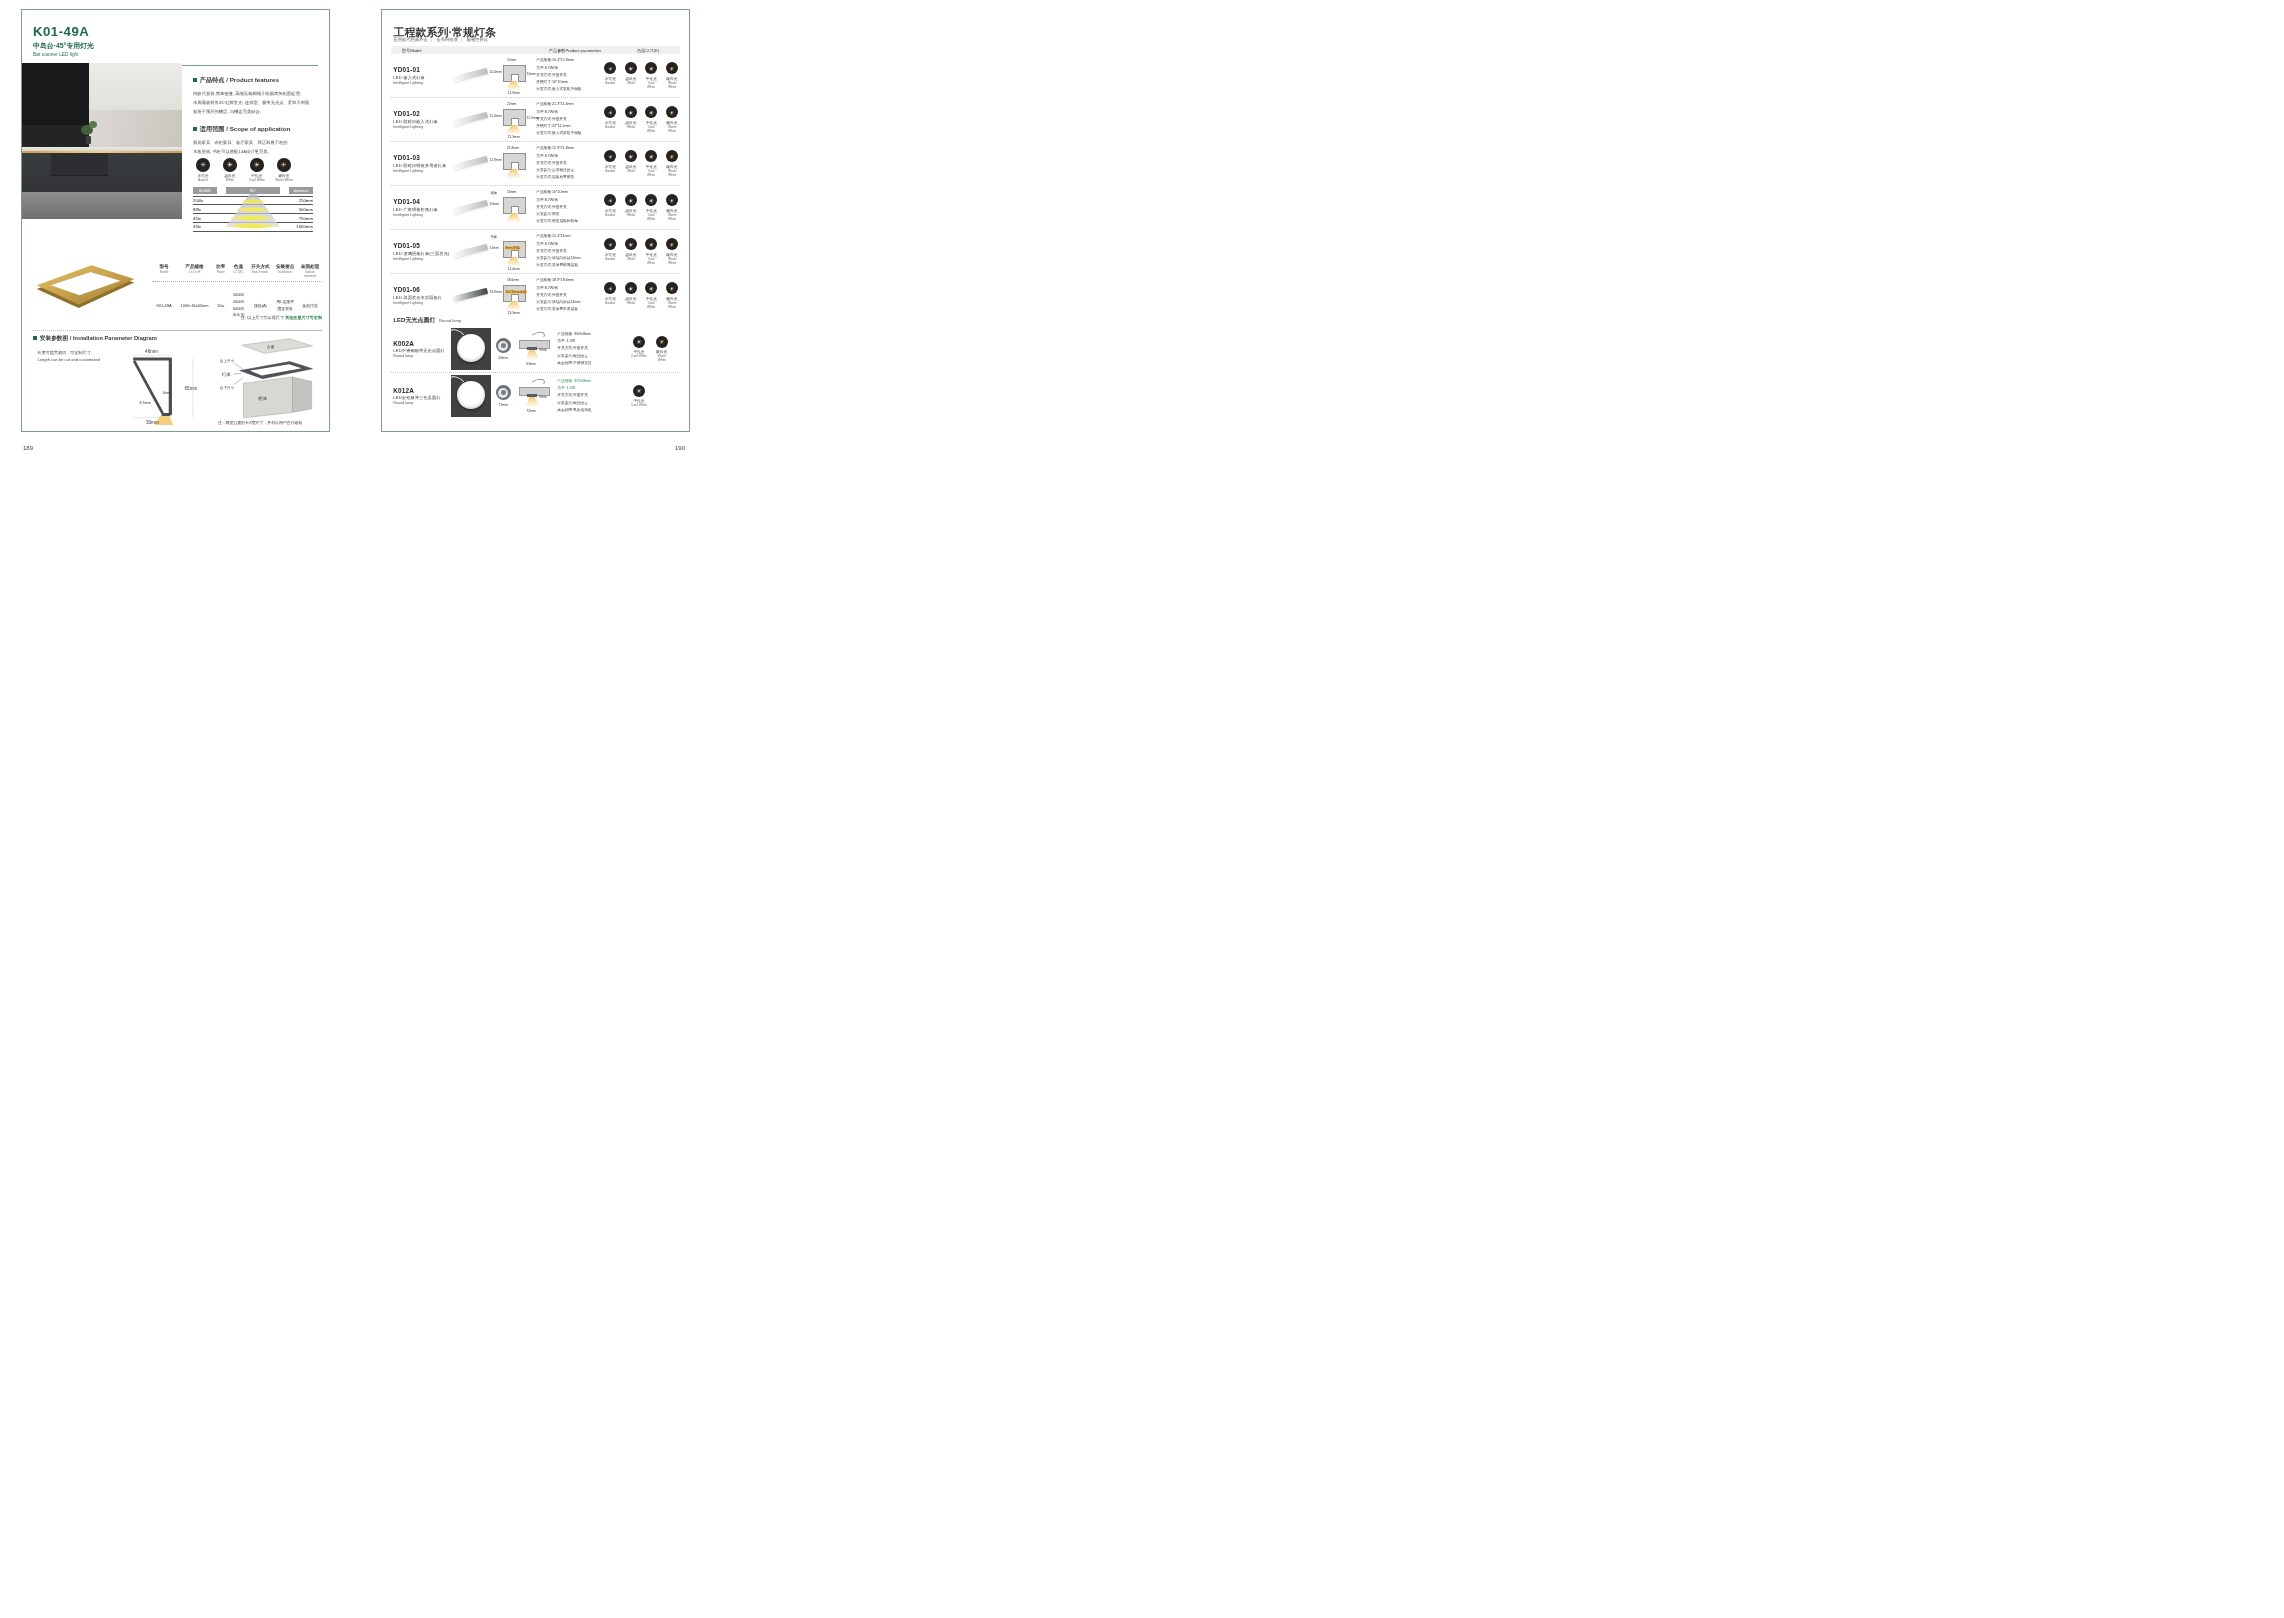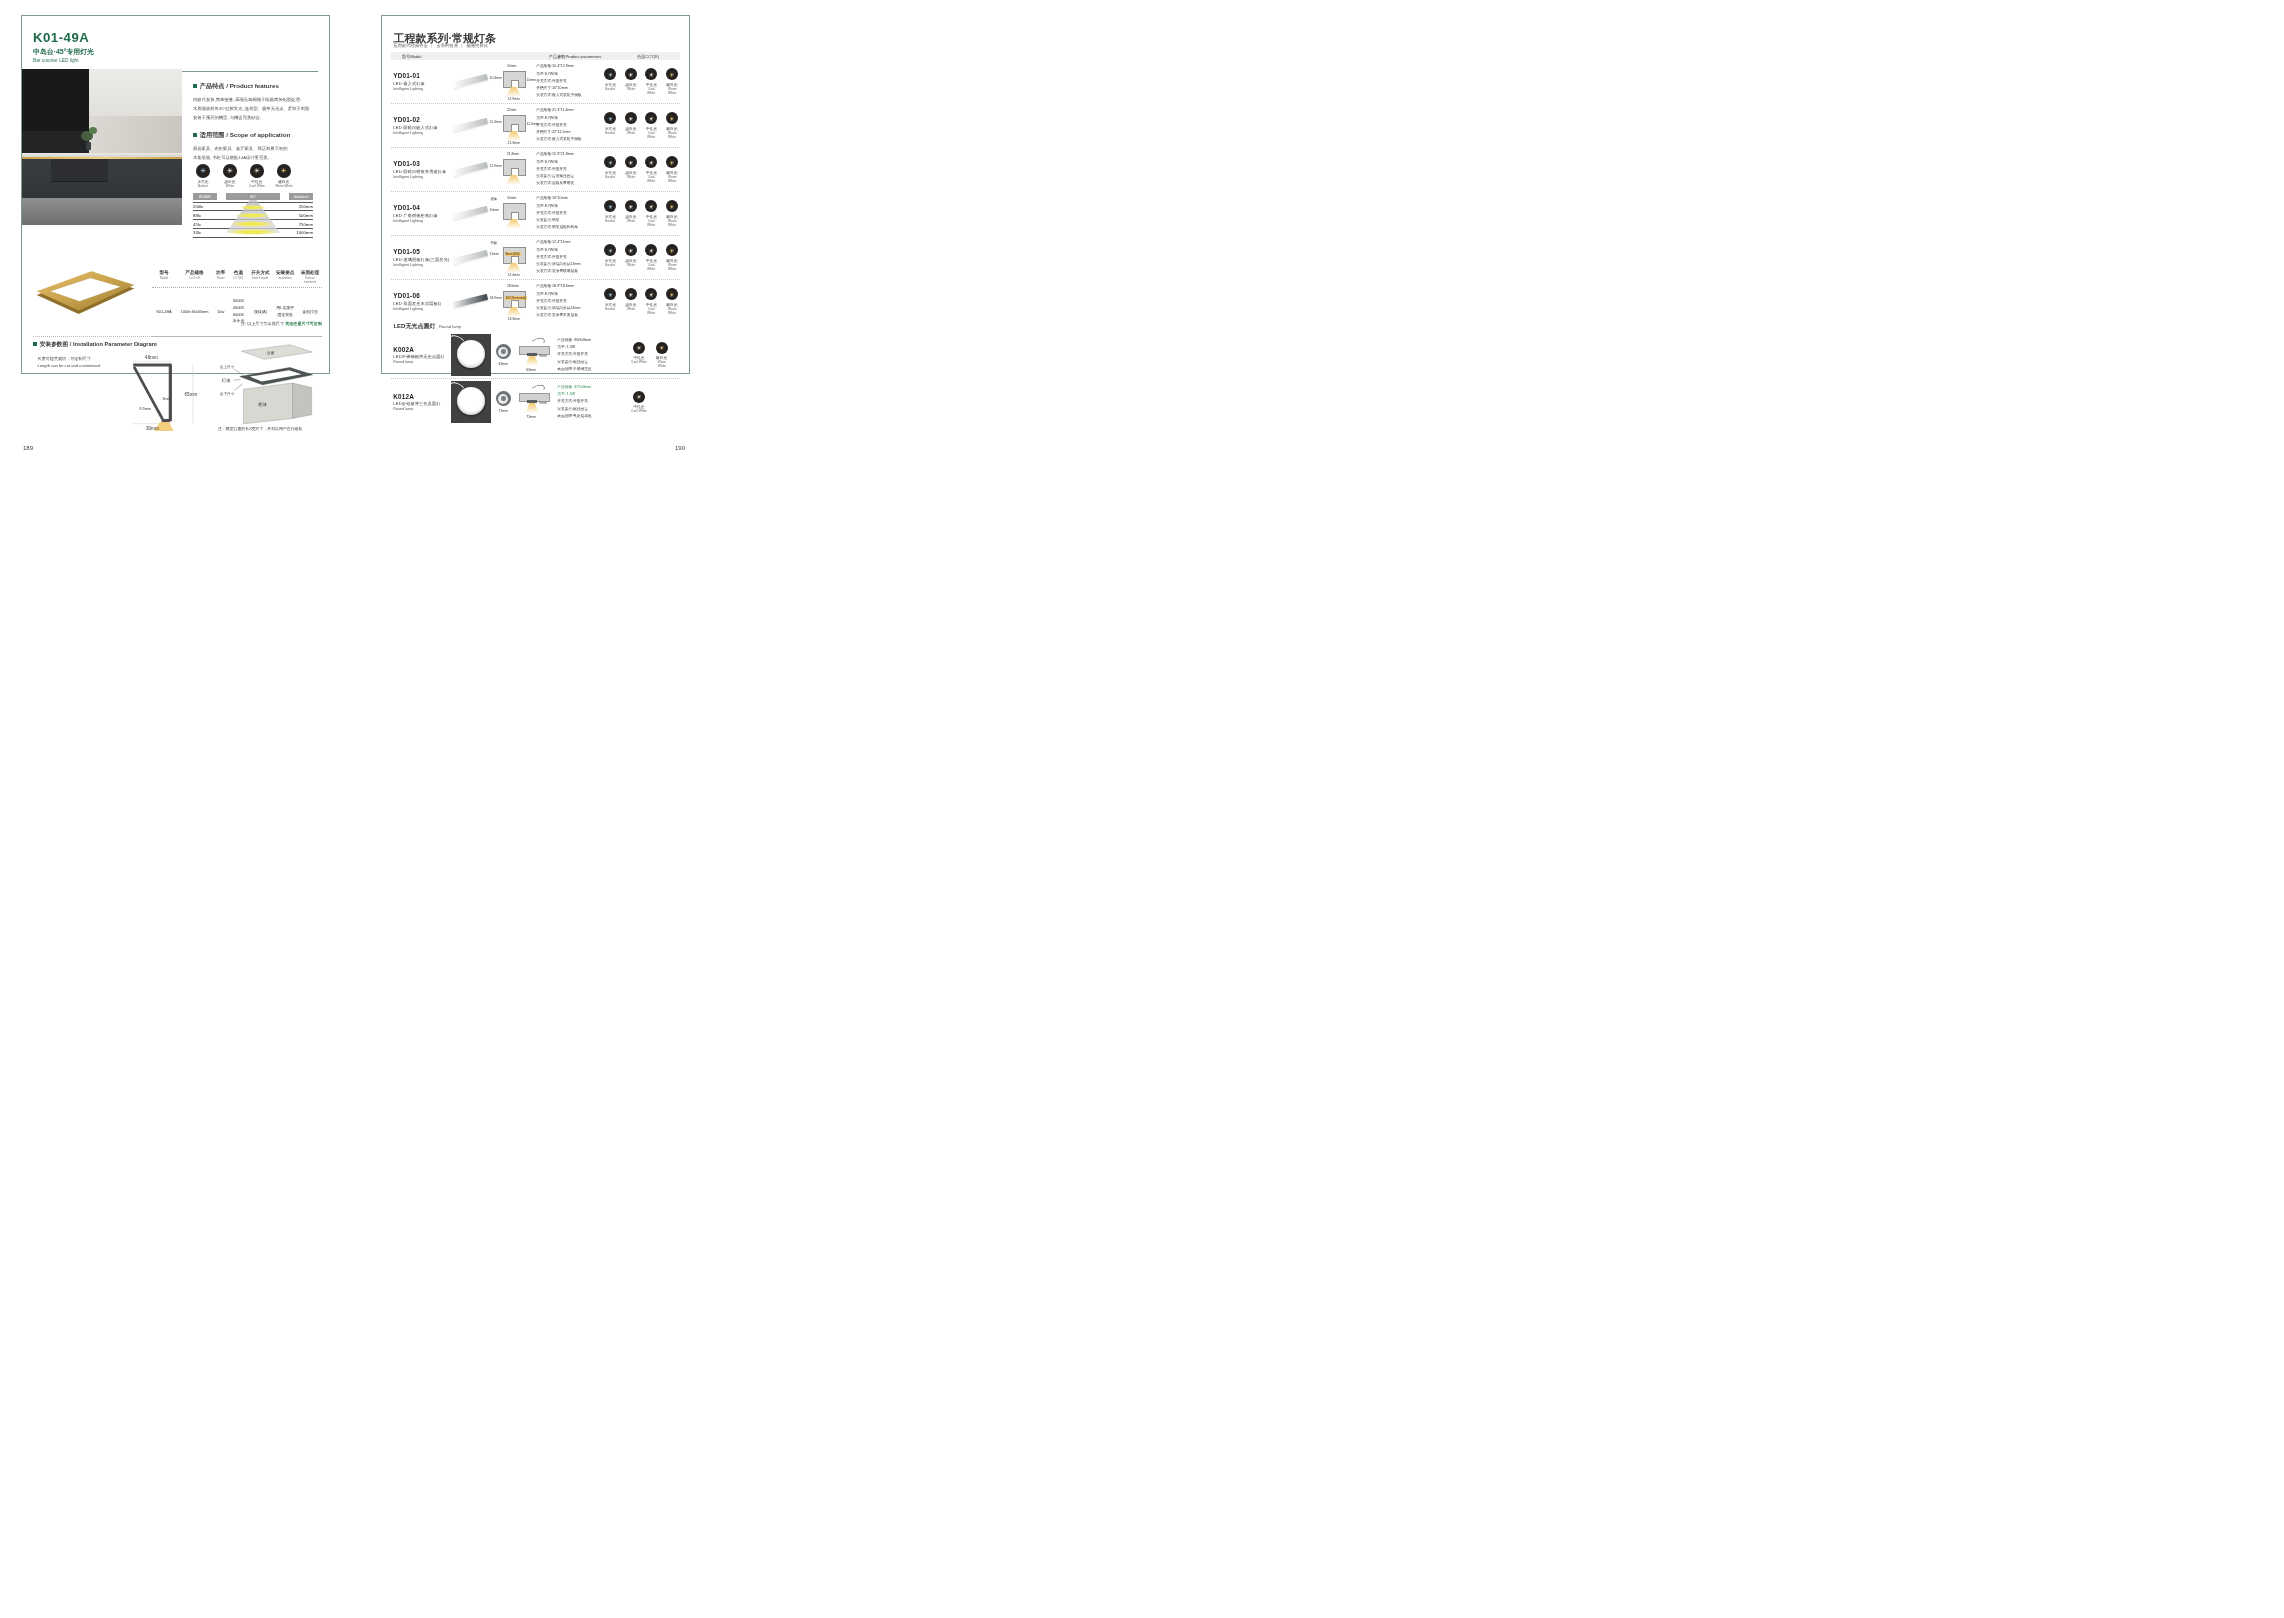--- a/index.html
+++ b/index.html
@@ -1,17 +1,17 @@
 <!DOCTYPE html>
 <html style="font-size:7.3px"><head>
 <meta charset="utf-8">
 <style>
   html,body{margin:0;padding:0;background:#ffffff;font-family:"Liberation Sans","DejaVu Sans",sans-serif;-webkit-font-smoothing:antialiased;}
   #canvas{position:relative;width:705px;height:460px;background:#fff;overflow:hidden;}
-  .page{position:absolute;top:15px;width:309px;height:359px;background:#fff;border:0.5px solid #7d9c8b;box-sizing:border-box;}
+  .page{position:absolute;top:9px;width:309px;height:423px;background:#fff;border:0.5px solid #7d9c8b;box-sizing:border-box;}
   #pageL{left:21px;}
   #pageR{left:381px;}
   .pagenum{position:absolute;top:445px;font-size:6px;color:#444;}
   .green{color:#1e6b4a;}
   .sq{display:inline-block;width:4.1px;height:4.1px;background:#1e6b4a;margin-right:2.7px;}
   
   .lhead{position:absolute;left:11px;top:13.7px;right:11px;border-bottom:0.5px solid #7d9c8b;padding-bottom:7.3px;}
   .ltitle{font-size:13.2px;font-weight:bold;color:#1e6b4a;letter-spacing:0.5px;}
   .lsub{font-size:6.9px;font-weight:bold;color:#1e6b4a;margin-top:2.3px;}
   .lsub-en{font-size:4.8px;color:#2d7355;margin-top:1.4px;}

